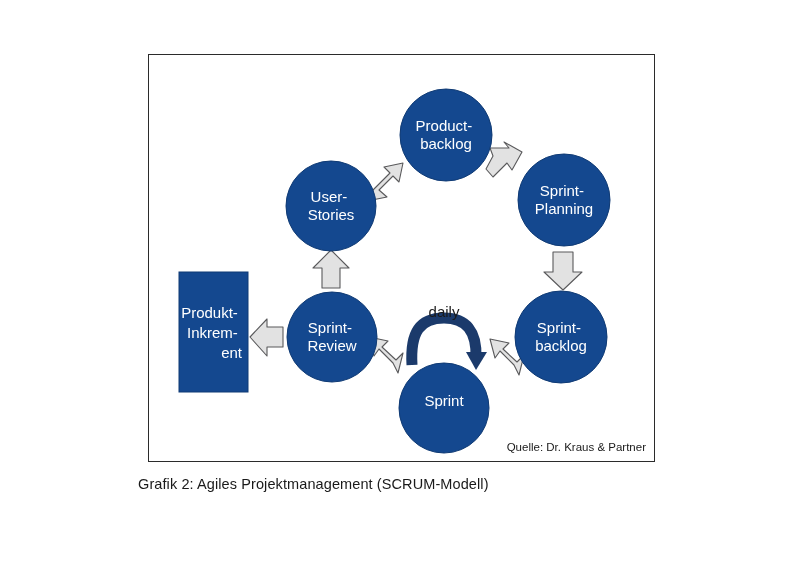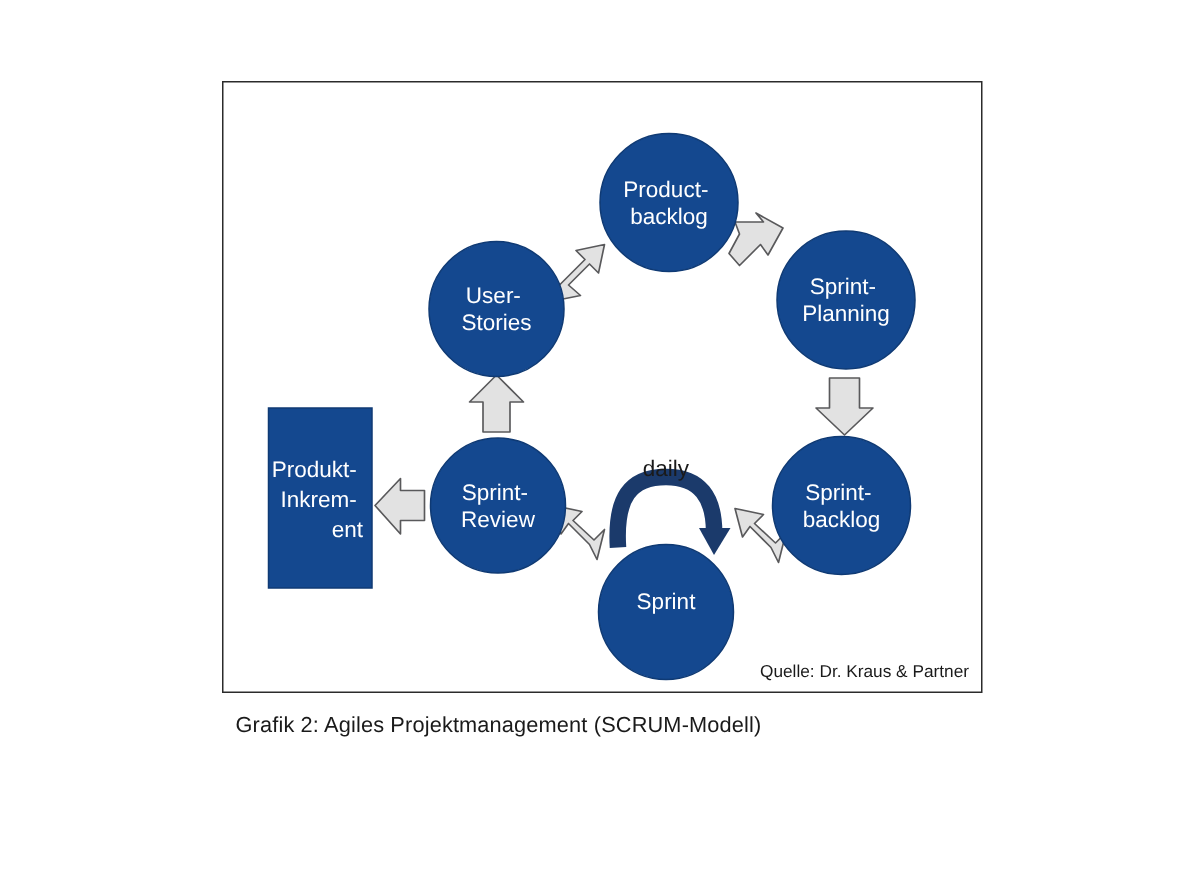--- a/index.html
+++ b/index.html
@@ -55,21 +55,21 @@
     fill: #1a1a1a;
     font-size: 15px;
   }
   .source-label {
     fill: #1a1a1a;
     font-size: 11.5px;
   }
   
   .figure-caption {
     position: absolute;
-    left: 157px;
+    left: 138px;
     top: 476px;
     width: 560px;
     font-size: 14.5px;
     color: #1a1a1a;
     letter-spacing: 0.1px;
     white-space: nowrap;
   }
   
   .hit {
     position: absolute;

